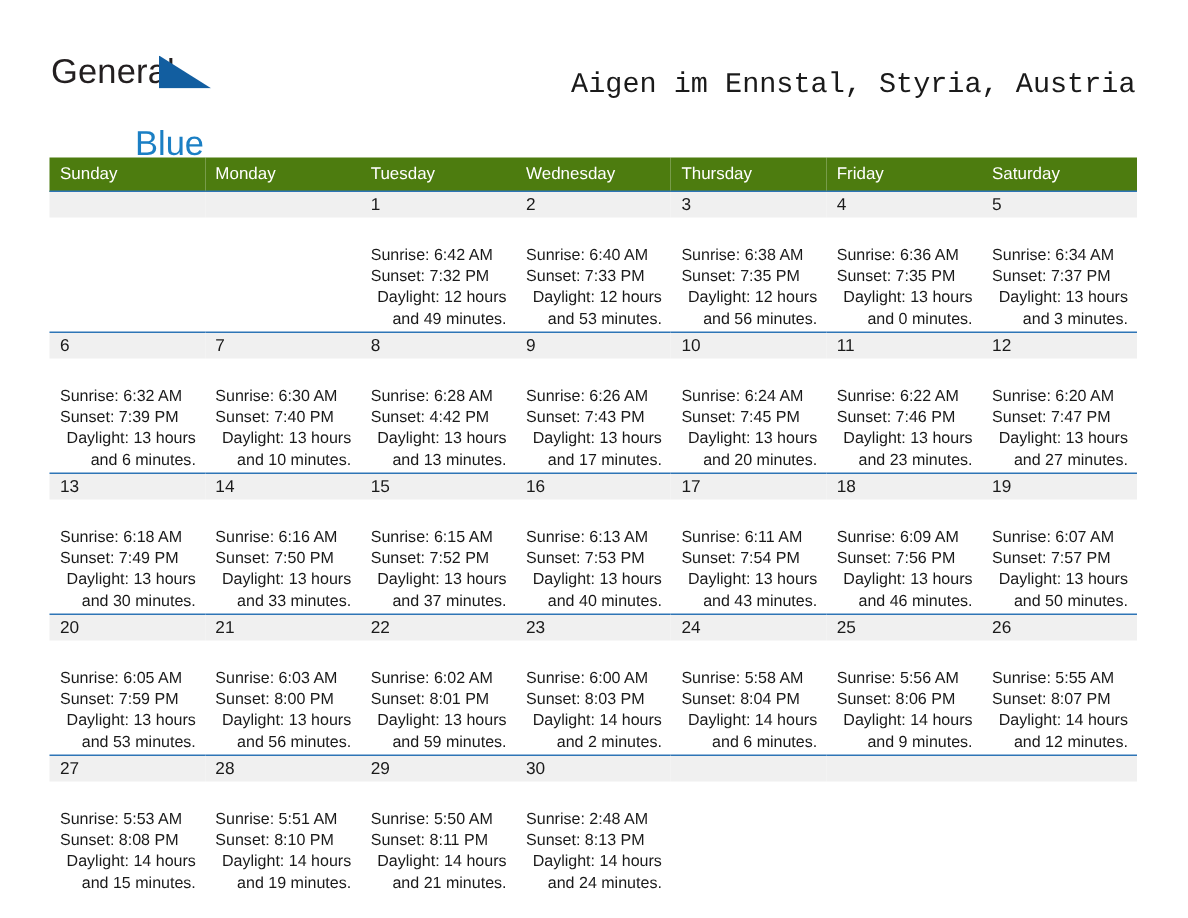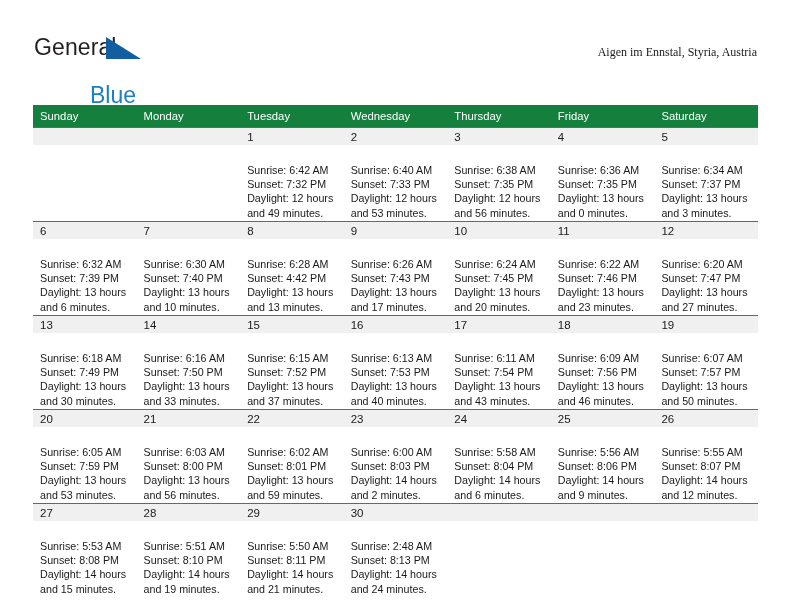--- a/index.html
+++ b/index.html
@@ -76,39 +76,39 @@
   }
   .cal-title {
     font-size: 27px;
     color: #1a1a1a;
     line-height: 1.15;
     font-family: "Liberation Sans", sans-serif;
     white-space: nowrap;
   }
   .cal-subtitle {
     margin-top: 13px;
-    font-size: 12px;
+    font-size: 19px;
     color: #1a1a1a;
     line-height: 1.2;
-    font-family: Liberation Serif, serif;
+    font-family: Liberation Mono, monospace;
     white-space: nowrap;
   }
 
   
   .calendar {
     position: absolute;
     left: 33px;
     top: 105px;
     width: 725px;
     border-collapse: collapse;
     table-layout: fixed;
   }
 
   .calendar th {
-    background: #15803d;
+    background: #4d7c0f;
     color: #ffffff;
     font-size: 11.3px;
     font-weight: normal;
     text-align: left;
     padding: 5px 0 5px 7px;
     height: 11px;
     font-family: "Liberation Sans", sans-serif;
     border: none;
     margin-left: 24px;
   }
@@ -153,20 +153,21 @@
     color: #1a1a1a;
     line-height: 14.2px;
     font-family: "Liberation Sans", sans-serif;
     margin-top: 12px;
   }
   .detail div {
     white-space: nowrap;
   }
   .detail .daylight-line {
     white-space: normal;
+    text-align: right;
   }
 </style>
 </head>
 <body>
 
 <div class="page">
 
   <div class="header">
 
     <div class="brand">

